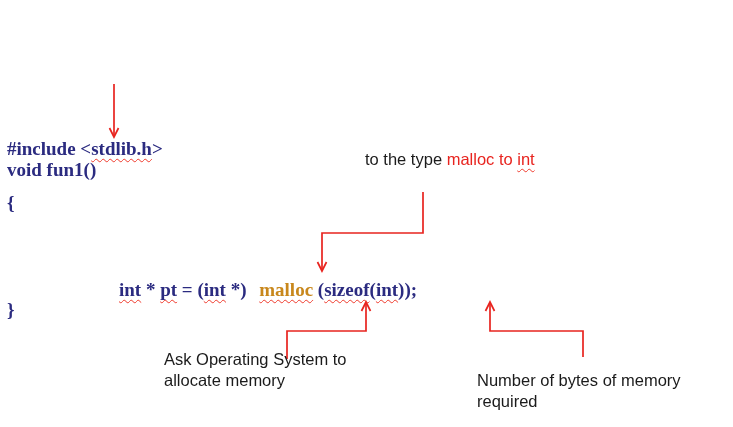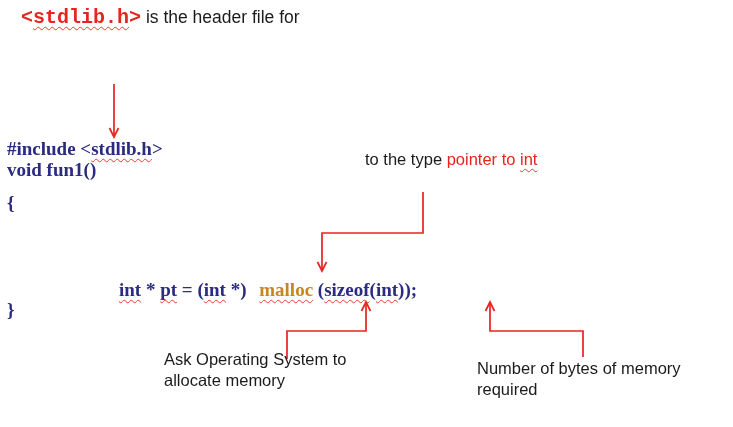--- a/index.html
+++ b/index.html
@@ -39,21 +39,21 @@
   .code-fun{left:7px;top:160px;}
   .code-brace-open{left:7px;top:193px;}
   .code-malloc{left:119px;top:280px;}
   .code-brace-close{left:7px;top:300px;}
 
   
   .conv{position:absolute;left:365px;top:147px;}
   .conv .aline-txt{white-space:pre;font-size:16.5px;line-height:24px;}
   .ann{position:absolute;font-size:16.5px;line-height:21px;}
   .ann-ask{left:164px;top:349px;}
-  .ann-bytes{left:477px;top:358px;}
+  .ann-bytes{left:477px;top:370px;}
 
   
   .red{color:var(--red);}
   .orange{color:var(--orange);padding-left:8px;}
   .wavy{
     text-decoration-line:underline;
     text-decoration-style:wavy;
     text-decoration-color:#ef3b2d;
     text-decoration-thickness:1px;
     text-underline-offset:3px;
@@ -78,31 +78,30 @@
       <path class="aline" d="M366 303 V331 H287 V359"></path>
       <path class="aline" d="M361.5 311 L366 302 L370.5 311"></path>
     </g>
     <g>
       <path class="aline" d="M490 303 V331 H583 V357"></path>
       <path class="aline" d="M485.5 311 L490 302 L494.5 311"></path>
     </g>
   </svg>
 
   <div class="intro">
-    <div class="iline"><span class="mono red">&lt;</span><span class="mono red wavy">stdlib.h</span><span class="mono red">&gt;</span><span> is the header file for</span></div>
   </div>
 
   <div class="code code-include"><span>#include &lt;</span><span class="wavy">stdlib.h</span><span>&gt;</span></div>
   <div class="code code-fun"><span>void fun1()</span></div>
   <div class="code code-brace-open">{</div>
   <div class="code code-malloc"><span class="wavy">int</span><span> * </span><span class="wavy">pt</span><span> = (</span><span class="wavy">int</span><span> *) </span><span class="orange wavy">malloc</span><span> (</span><span class="wavy">sizeof</span><span>(</span><span class="wavy">int</span><span>));</span></div>
   <div class="code code-brace-close">}</div>
 
   <div class="conv">
-    <div class="aline-txt"><span>to the type </span><span class="red">pointer to </span><span class="red wavy">int</span></div>
+    <div class="aline-txt"><span>to the type </span><span class="red">malloc to </span><span class="red wavy">int</span></div>
   </div>
 
   <div class="ann ann-ask">
     <div>Ask Operating System to</div>
     <div>allocate memory</div>
   </div>
 
   <div class="ann ann-bytes">
     <div>Number of bytes of memory</div>
     <div>required</div>

